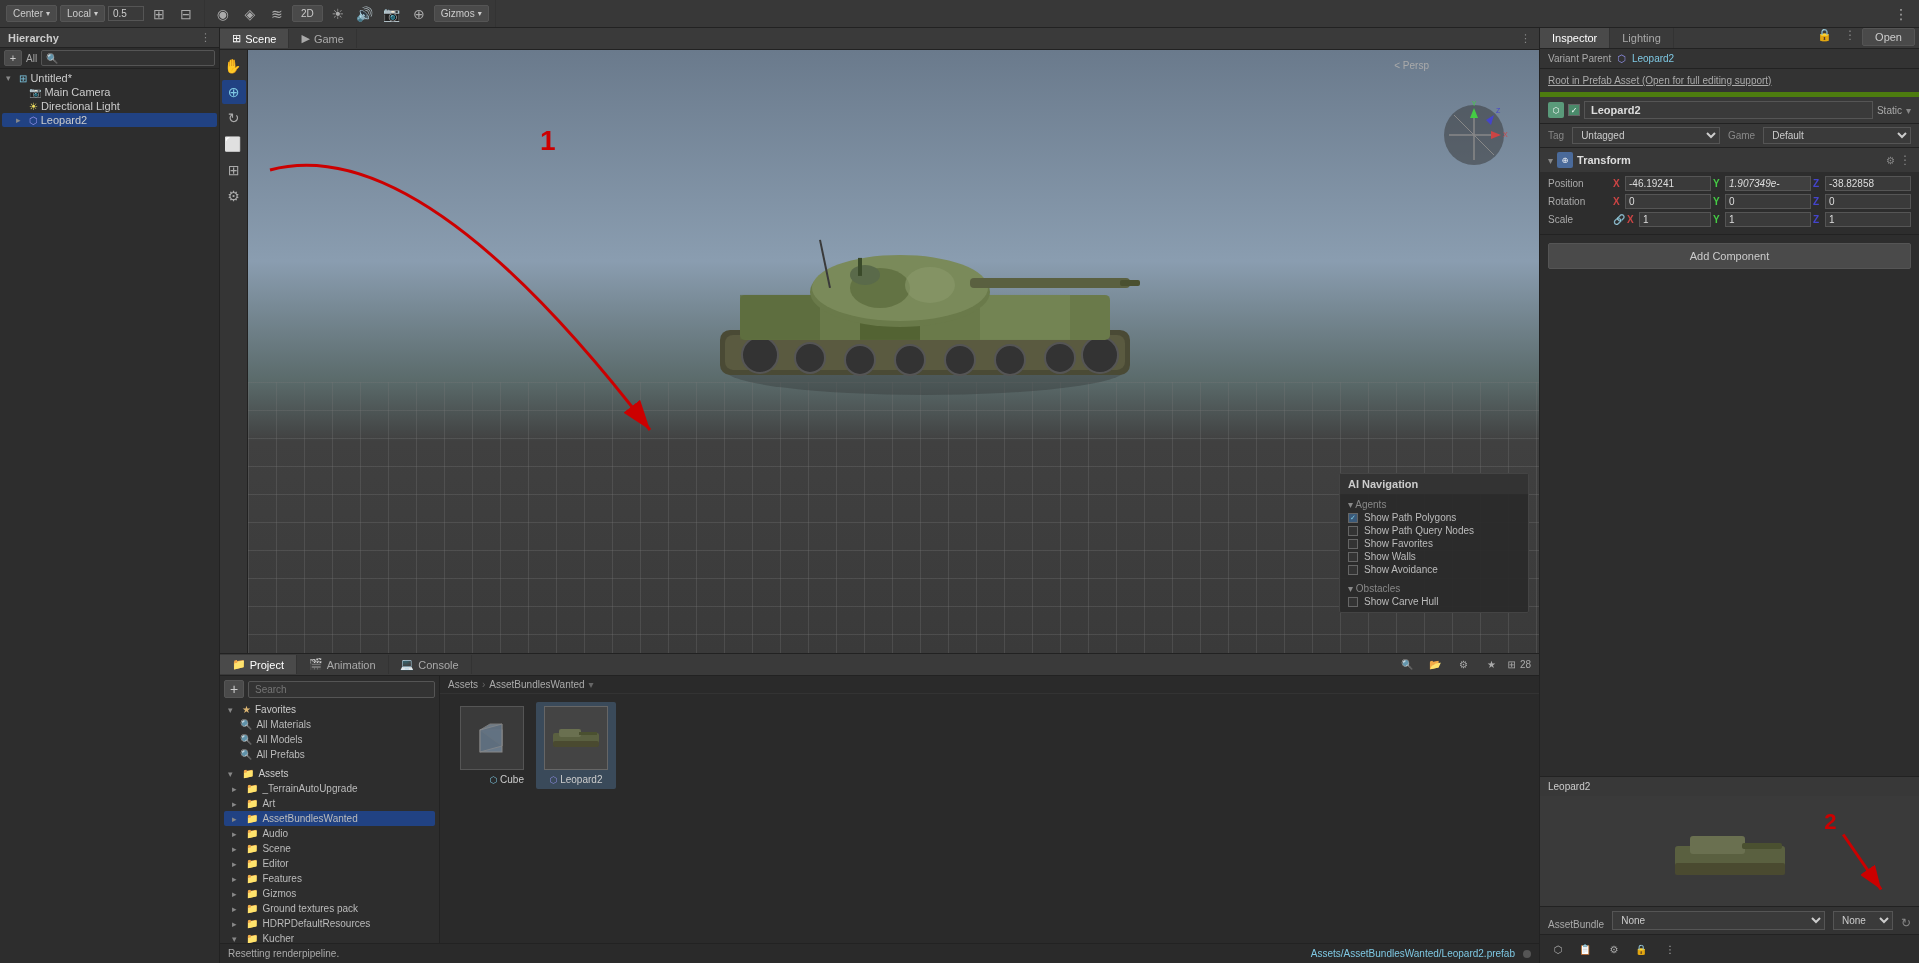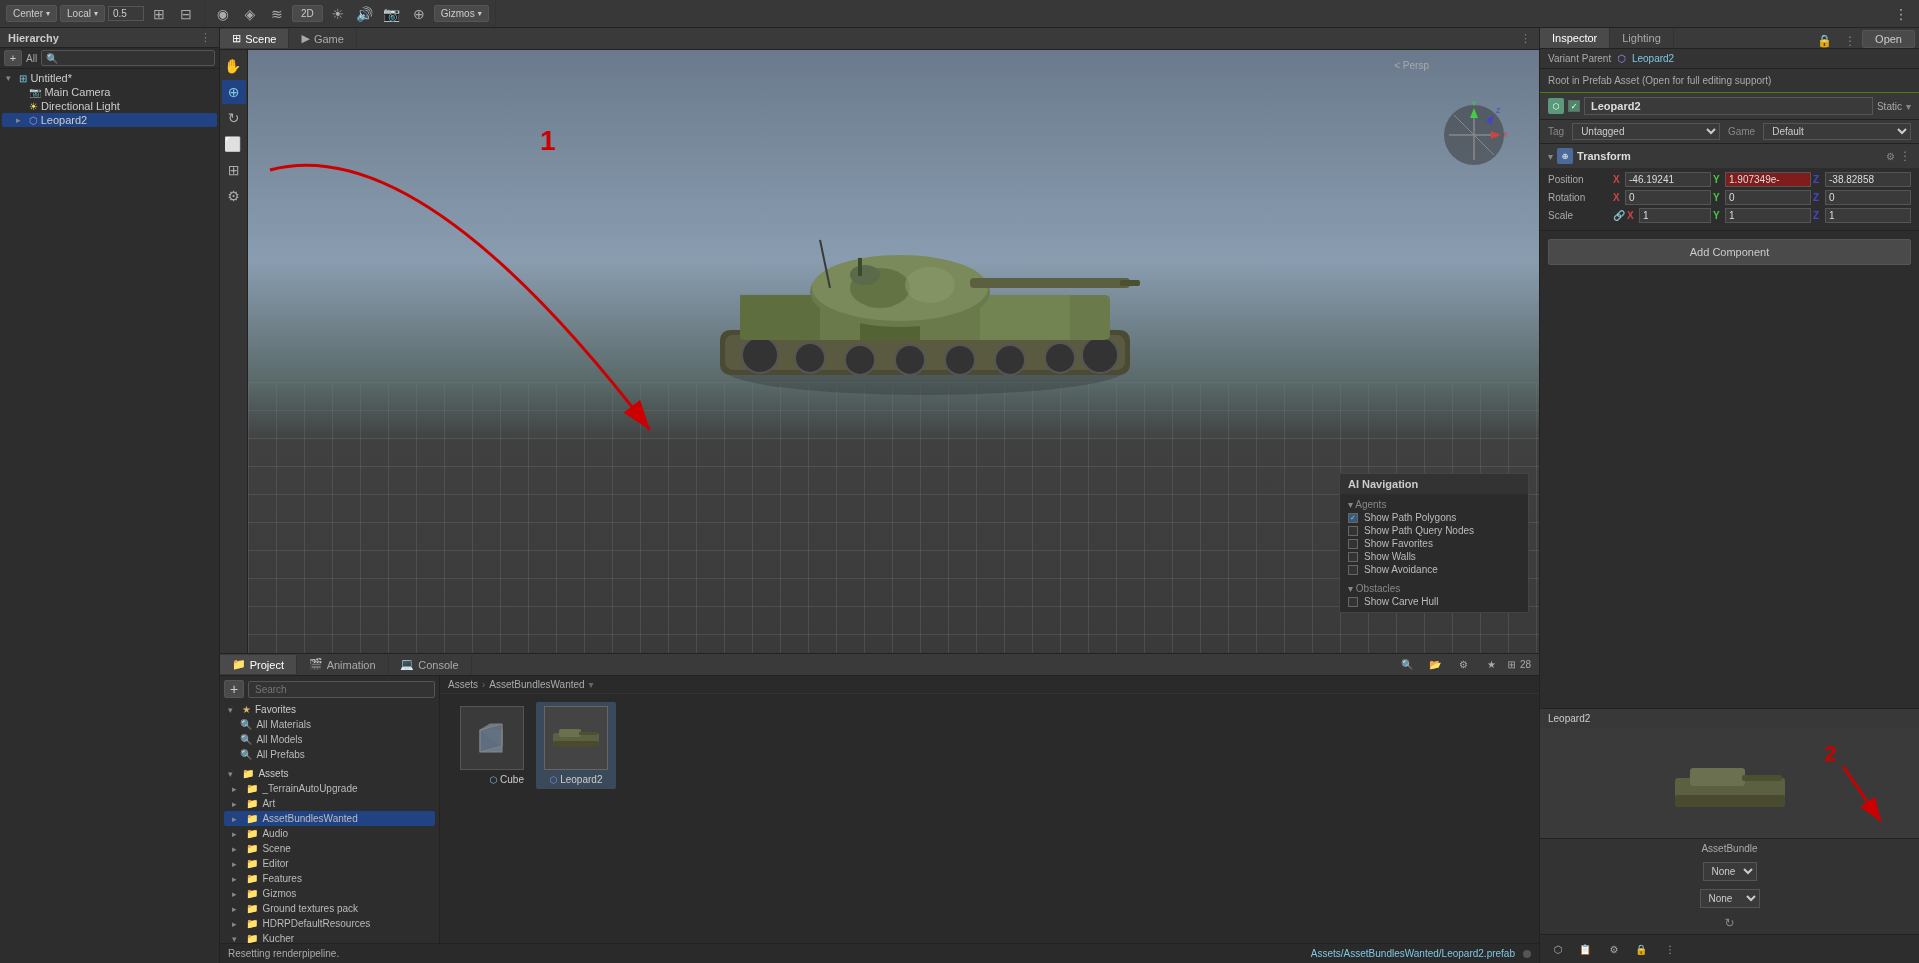--- a/index.html
+++ b/index.html
@@ -406,36 +406,36 @@
           <span style="color:#7ec8e3;">Assets/AssetBundlesWanted/Leopard2.prefab</span>
           <div style="display:flex; align-items:center; gap:4px;">
             <span style="width:8px; height:8px; border-radius:50%; background:#555; display:inline-block;"></span>
           </div>
         </div>
       </div>
     </div>
 
     <div style="width:380px; background:#2d2d2d; border-left:1px solid #222; display:flex; flex-direction:column; flex-shrink:0;">
 
-      <div style="display:flex; background:#3a3a3a; border-bottom:1px solid #222; align-items:flex-end;">
+      <div style="display:flex; background:#3a3a3a; border-bottom:1px solid #222; align-items:flex-start;">
         <div style="padding:4px 12px; cursor:pointer; font-size:11px; color:#fff; border-right:1px solid #333; background:#4a4a4a;">Inspector</div>
         <div style="padding:4px 12px; cursor:pointer; font-size:11px; color:#aaa; border-right:1px solid #333;">Lighting</div>
         <div style="flex:1;"></div>
         <button style="background:transparent; border:none; color:#888; cursor:pointer; padding:0 6px; font-size:12px;">🔒</button>
         <button style="background:transparent; border:none; color:#888; cursor:pointer; padding:0 6px; font-size:12px;">⋮</button>
         <button class="open-btn">Open</button>
       </div>
 
       <div style="display:flex; align-items:center; padding:4px 8px; background:#333; border-bottom:1px solid #222; font-size:10px; color:#aaa; gap:6px;">
         <span>Variant Parent</span>
         <span style="color:#9090e8;">⬡</span>
         <span style="color:#7ec8e3;">Leopard2</span>
       </div>
 
-      <div style="padding:6px 8px; font-size:10px; color:#aaa; background:#333; border-bottom:1px solid #4d7c0f;">Root in Prefab Asset (Open for full editing support)</div>
+      <div style="padding:6px 8px; font-size:10px; color:#aaa; background:#333; border-bottom:5px solid #4d7c0f;text-decoration:underline;">Root in Prefab Asset (Open for full editing support)</div>
 
       <div style="display:flex; align-items:center; padding:4px 8px; gap:4px; background:#383838; border-bottom:1px solid #222;">
         <div style="width:16px; height:16px; background:#5a9a7a; border-radius:2px; display:flex; align-items:center; justify-content:center; font-size:8px; color:white;">⬡</div>
         <div style="width:12px; height:12px; border:1px solid #666; background:#4a8a6a; display:flex; align-items:center; justify-content:center; font-size:8px; color:white;">✓</div>
         <input type="text" value="Leopard2" style="background: rgb(58, 58, 58); border: 1px solid rgb(85, 85, 85); color: rgb(221, 221, 221); padding: 2px 6px; font-size: 11px; flex: 1 1 0%; font-weight: bold;">
         <span style="color:#aaa; font-size:10px;">Static</span>
         <span style="color:#888; font-size:10px; cursor:pointer;">▾</span>
       </div>
 
       <div style="display:flex; align-items:center; padding:3px 8px; gap:8px; font-size:10px; background:#383838; border-bottom:1px solid #222;">
@@ -462,21 +462,21 @@
 
           <div style="display:flex; align-items:center; margin-bottom:3px;">
             <span style="width:65px; color:#aaa; font-size:10px;">Position</span>
             <div style="display:flex; gap:2px; flex:1;">
               <div style="display:flex; align-items:center; flex:1; gap:2px;">
                 <span style="color:#cc4444; font-size:10px; font-weight:bold; width:10px;">X</span>
                 <input type="text" style="flex: 1 1 0%; background: rgb(58, 58, 58); border: 1px solid rgb(85, 85, 85); color: rgb(221, 221, 221); padding: 1px 3px; font-size: 10px; width: 0px;" value="-46.19241">
               </div>
               <div style="display:flex; align-items:center; flex:1; gap:2px;">
                 <span style="color:#44cc44; font-size:10px; font-weight:bold; width:10px;">Y</span>
-                <input type="text" style="flex: 1 1 0%; background: #7f1d1d; border: 1px solid rgb(85, 85, 85); color: rgb(221, 221, 221); padding: 1px 3px; font-size: 10px; width: 0px;" value="1.907349e-">
+                <input type="text" style="flex: 1 1 0%; background: #404040; border: 1px solid rgb(85, 85, 85); color: rgb(221, 221, 221); padding: 1px 3px; font-size: 10px; width: 0px; font-style: italic;" value="1.907349e-">
               </div>
               <div style="display:flex; align-items:center; flex:1; gap:2px;">
                 <span style="color:#4444cc; font-size:10px; font-weight:bold; width:10px;">Z</span>
                 <input type="text" style="flex: 1 1 0%; background: rgb(58, 58, 58); border: 1px solid rgb(85, 85, 85); color: rgb(221, 221, 221); padding: 1px 3px; font-size: 10px; width: 0px;" value="-38.82858">
               </div>
             </div>
           </div>
 
           <div style="display:flex; align-items:center; margin-bottom:3px;">
             <span style="width:65px; color:#aaa; font-size:10px;">Rotation</span>
@@ -538,21 +538,21 @@
             <text x="75%" y="30%" fill="#cc0000" font-size="22" font-weight="bold" font-family="Arial">2</text>
             <line x1="80%" y1="35%" x2="90%" y2="85%" stroke="#cc0000" stroke-width="3" marker-end="url(#ah2)"></line>
             <defs>
               <marker id="ah2" markerWidth="8" markerHeight="6" refX="8" refY="3" orient="auto">
                 <polygon points="0 0, 8 3, 0 6" fill="#cc0000"></polygon>
               </marker>
             </defs>
           </svg>
         </div>
 
-        <div style="display:flex; align-items:center; padding:4px 8px; gap:8px; font-size:10px; color:#aaa; background:#333; border-top:1px solid #222;flex-direction:column;">
+        <div style="display:flex; align-items:flex-end; padding:4px 8px; gap:8px; font-size:10px; color:#aaa; background:#333; border-top:1px solid #222;">
           <span>AssetBundle</span>
           <select style="background:#3a3a3a; border:1px solid #555; color:#ccc; padding:2px 4px; font-size:10px; flex:1; cursor:pointer;">
             <option>None</option>
           </select>
           <select style="background:#3a3a3a; border:1px solid #555; color:#ccc; padding:2px 4px; font-size:10px; width:60px; cursor:pointer;">
             <option>None</option>
           </select>
           <button style="background:transparent; border:none; color:#888; cursor:pointer; font-size:12px;">↻</button>
         </div>
       </div>

